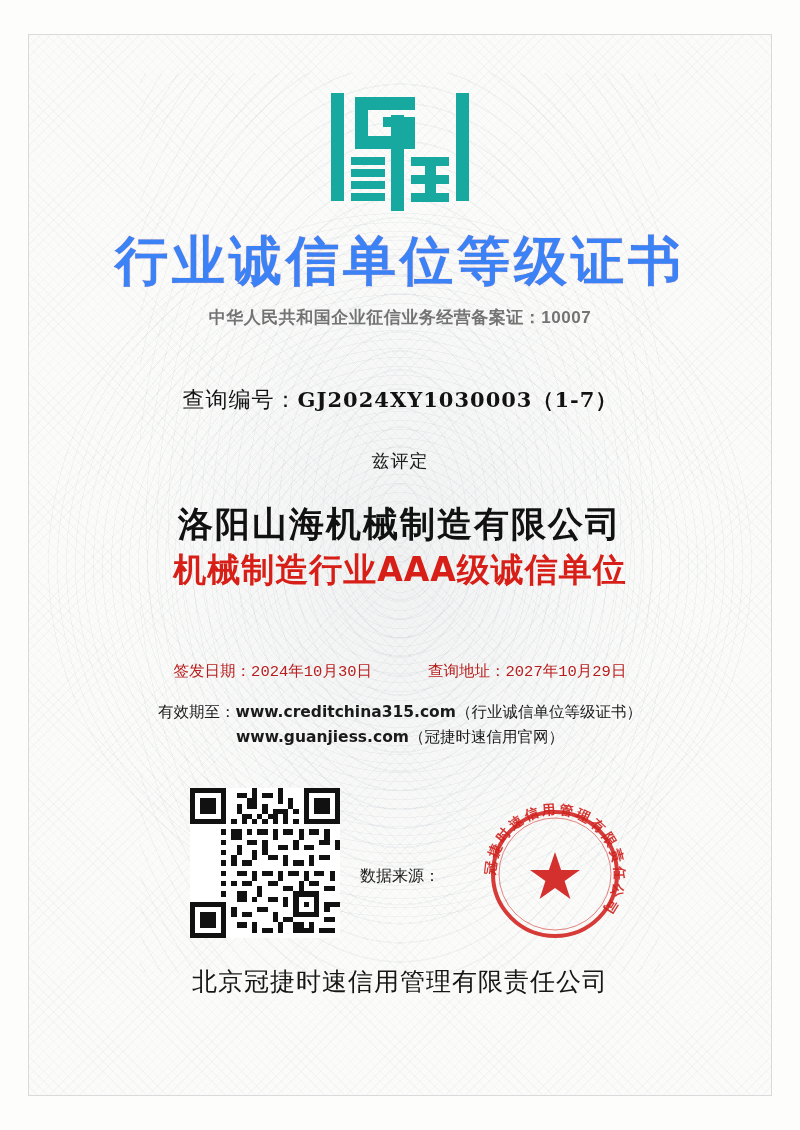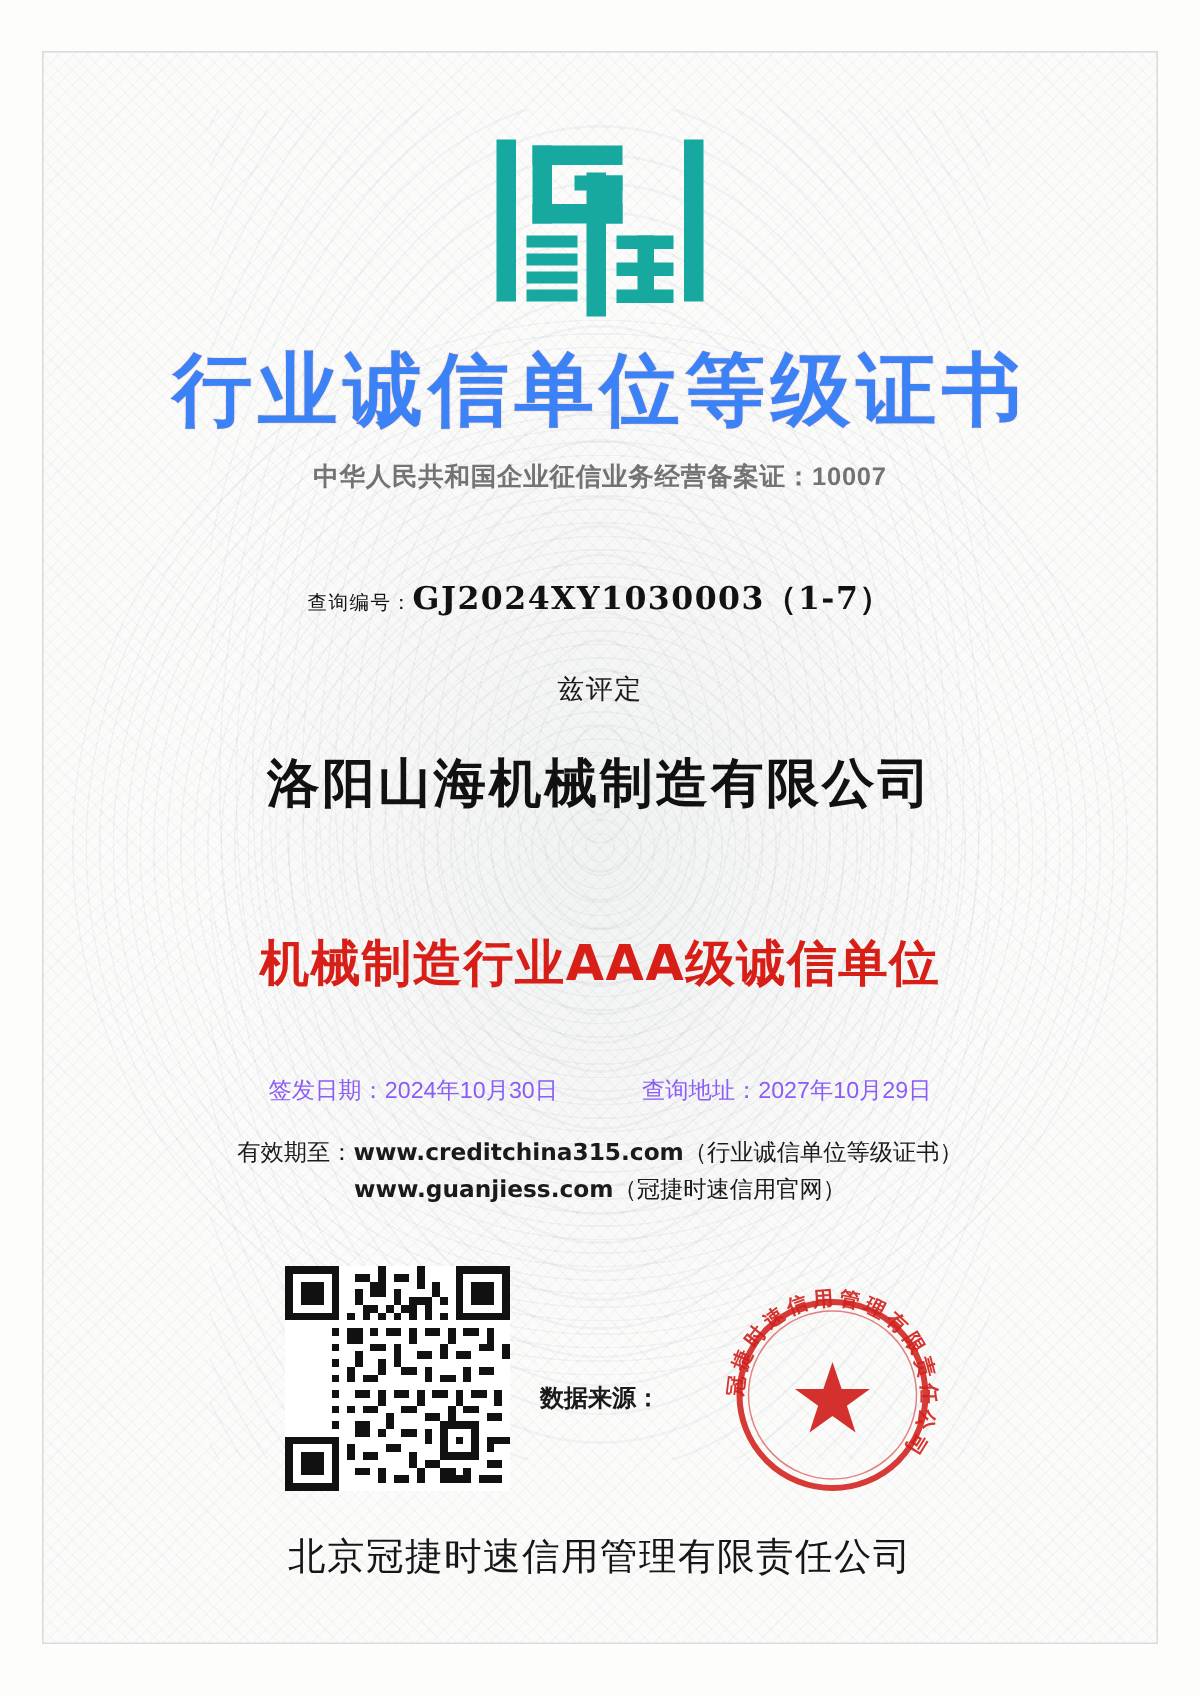--- a/index.html
+++ b/index.html
@@ -111,21 +111,21 @@
 
   .query-no {
     margin-top: 56px;
     font-family: "DejaVu Serif", "Liberation Serif", serif;
     font-size: 21px;
     color: #121212;
     letter-spacing: 1px;
   }
   .query-no .label {
     font-family: "DejaVu Sans", "Liberation Sans", sans-serif;
-    font-size: 13px;
+    font-size: 22px;
   }
   .query-no .code {
     font-family: "DejaVu Serif", "Liberation Serif", serif;
     font-weight: bold;
   }
 
   .hereby {
     margin-top: 34px;
     font-family: "DejaVu Sans", "Liberation Sans", sans-serif;
     font-size: 18px;
@@ -136,36 +136,35 @@
   .company {
     margin-top: 28px;
     font-family: "DejaVu Serif", "Liberation Serif", serif;
     font-size: 35px;
     font-weight: bold;
     color: #111111;
     letter-spacing: 2px;
   }
 
   .award {
-    margin-top: 74px;
     font-family: "DejaVu Sans", "Liberation Sans", sans-serif;
     font-size: 33px;
     font-weight: bold;
     color: #d71f18;
     letter-spacing: 1px;
   }
 
   .dates {
-    margin-top: 52px;
+    margin-top: 68px;
     display: flex;
     justify-content: center;
     gap: 56px;
-    font-family: Liberation Sans, sans-serif;
+    font-family: Liberation Mono, monospace;
     font-size: 15.5px;
-    color: #8b5cf6;
+    color: #b91c1c;
   }
 
   .urls {
     margin-top: 18px;
     font-family: "DejaVu Sans", "Liberation Sans", sans-serif;
     font-size: 15.5px;
     color: #1a1a1a;
     line-height: 1.6;
   }
   .urls .u {
@@ -189,21 +188,20 @@
   }
   .qr svg { display: block; }
 
   .source-label {
     position: absolute;
     left: 300px;
     top: 78px;
     font-family: "DejaVu Sans", "Liberation Sans", sans-serif;
     font-size: 16px;
     color: #1a1a1a;
-    font-weight: bold;
   }
 
   .seal {
     position: absolute;
     left: 415px;
     top: 6px;
     width: 160px;
     height: 160px;
   }
 

